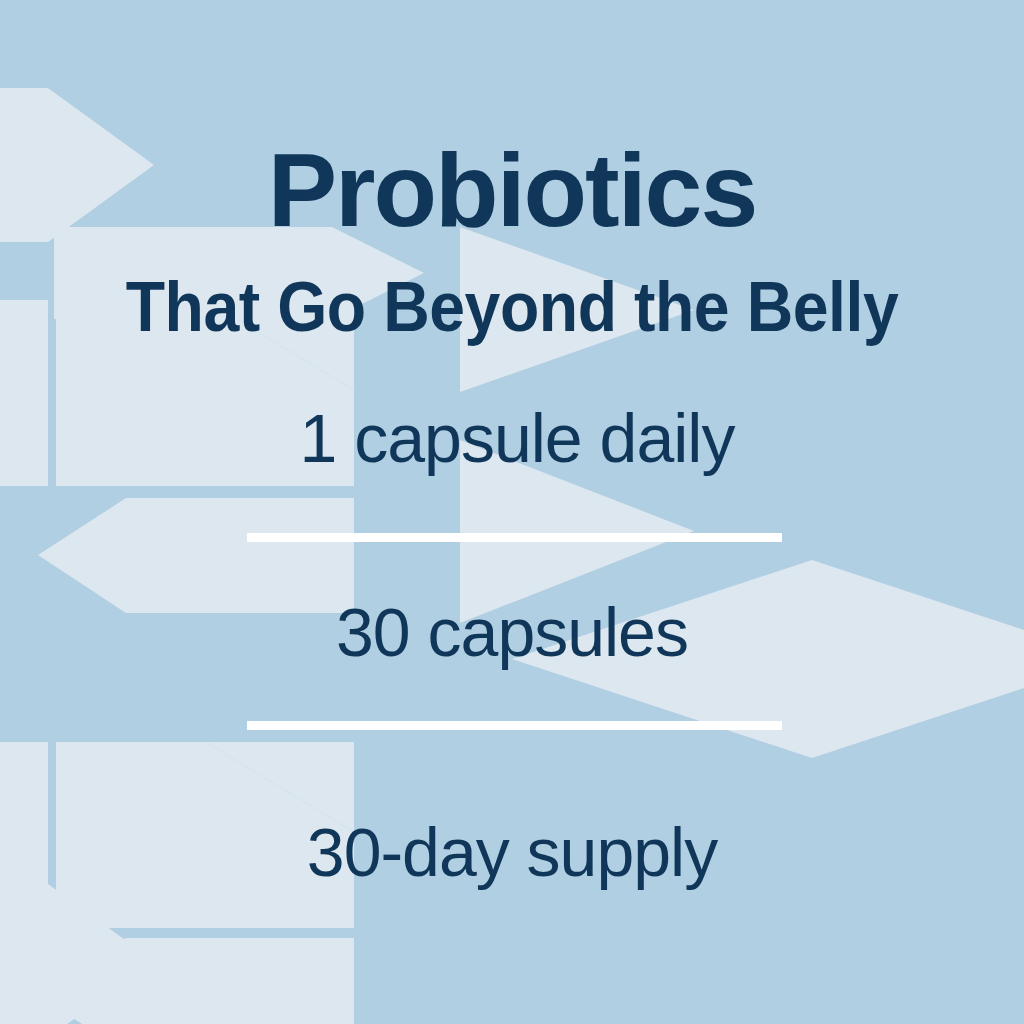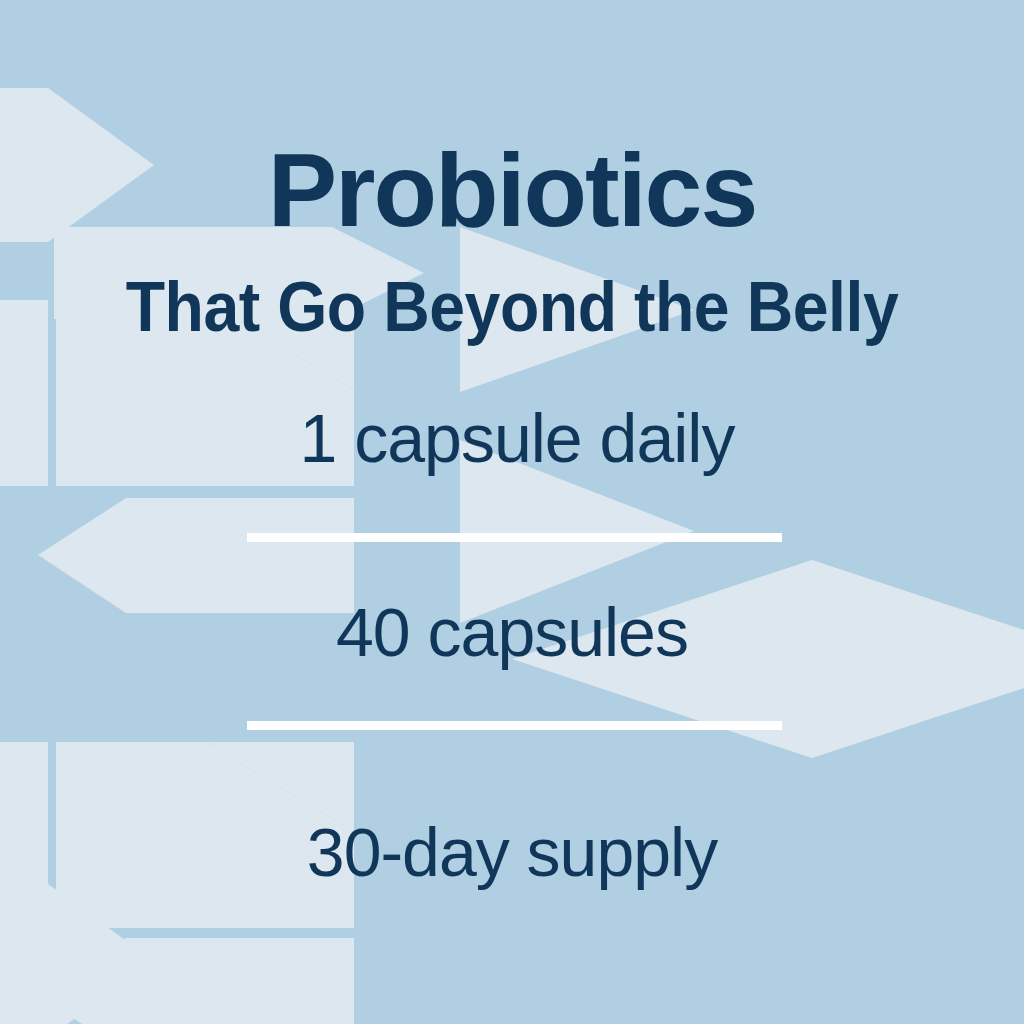--- a/index.html
+++ b/index.html
@@ -384,20 +384,20 @@
 
   <div id="content">
     <div class="title">Probiotics</div>
 
     <div class="subtitle">That Go Beyond the Belly</div>
 
     <div class="fact fact-1">1 capsule daily</div>
 
     <div class="divider divider-1"></div>
 
-    <div class="fact fact-2">40 capsules</div>
+    <div class="fact fact-2">30 capsules</div>
 
     <div class="divider divider-2"></div>
 
     <div class="fact fact-3">30-day supply</div>
   </div>
 
 </div>
 
 </body></html>

